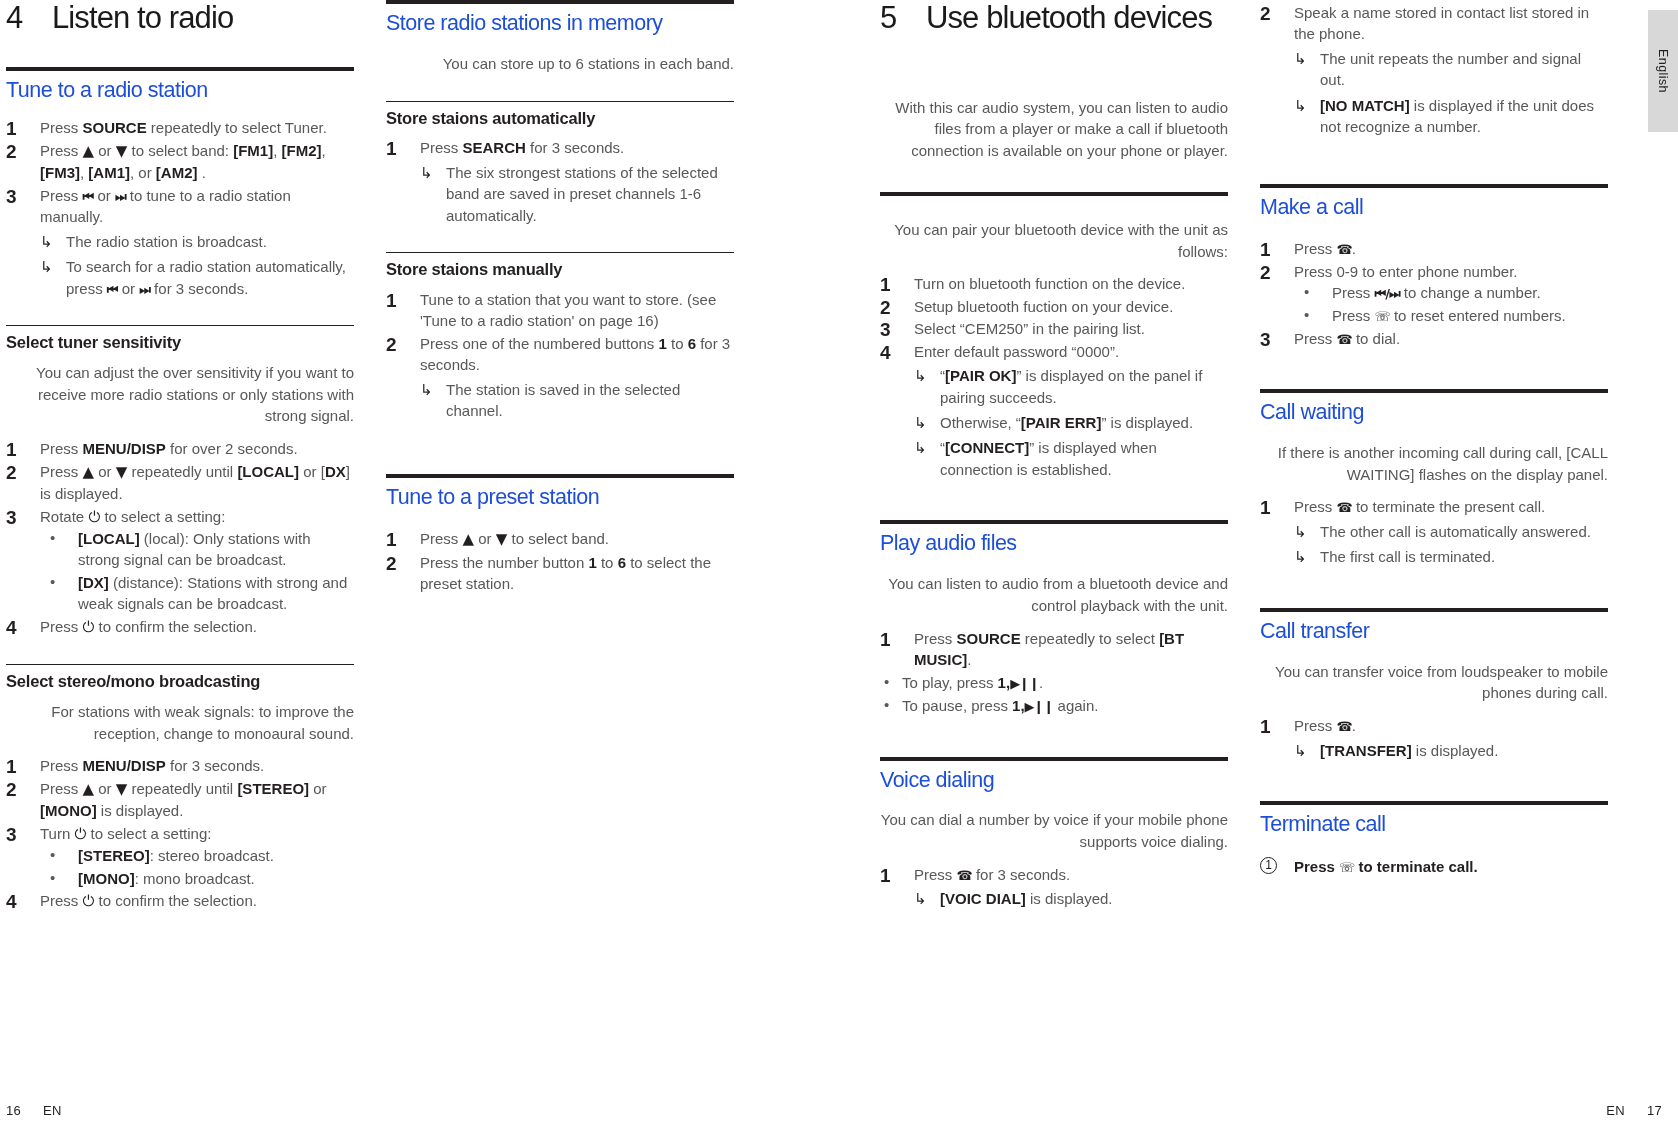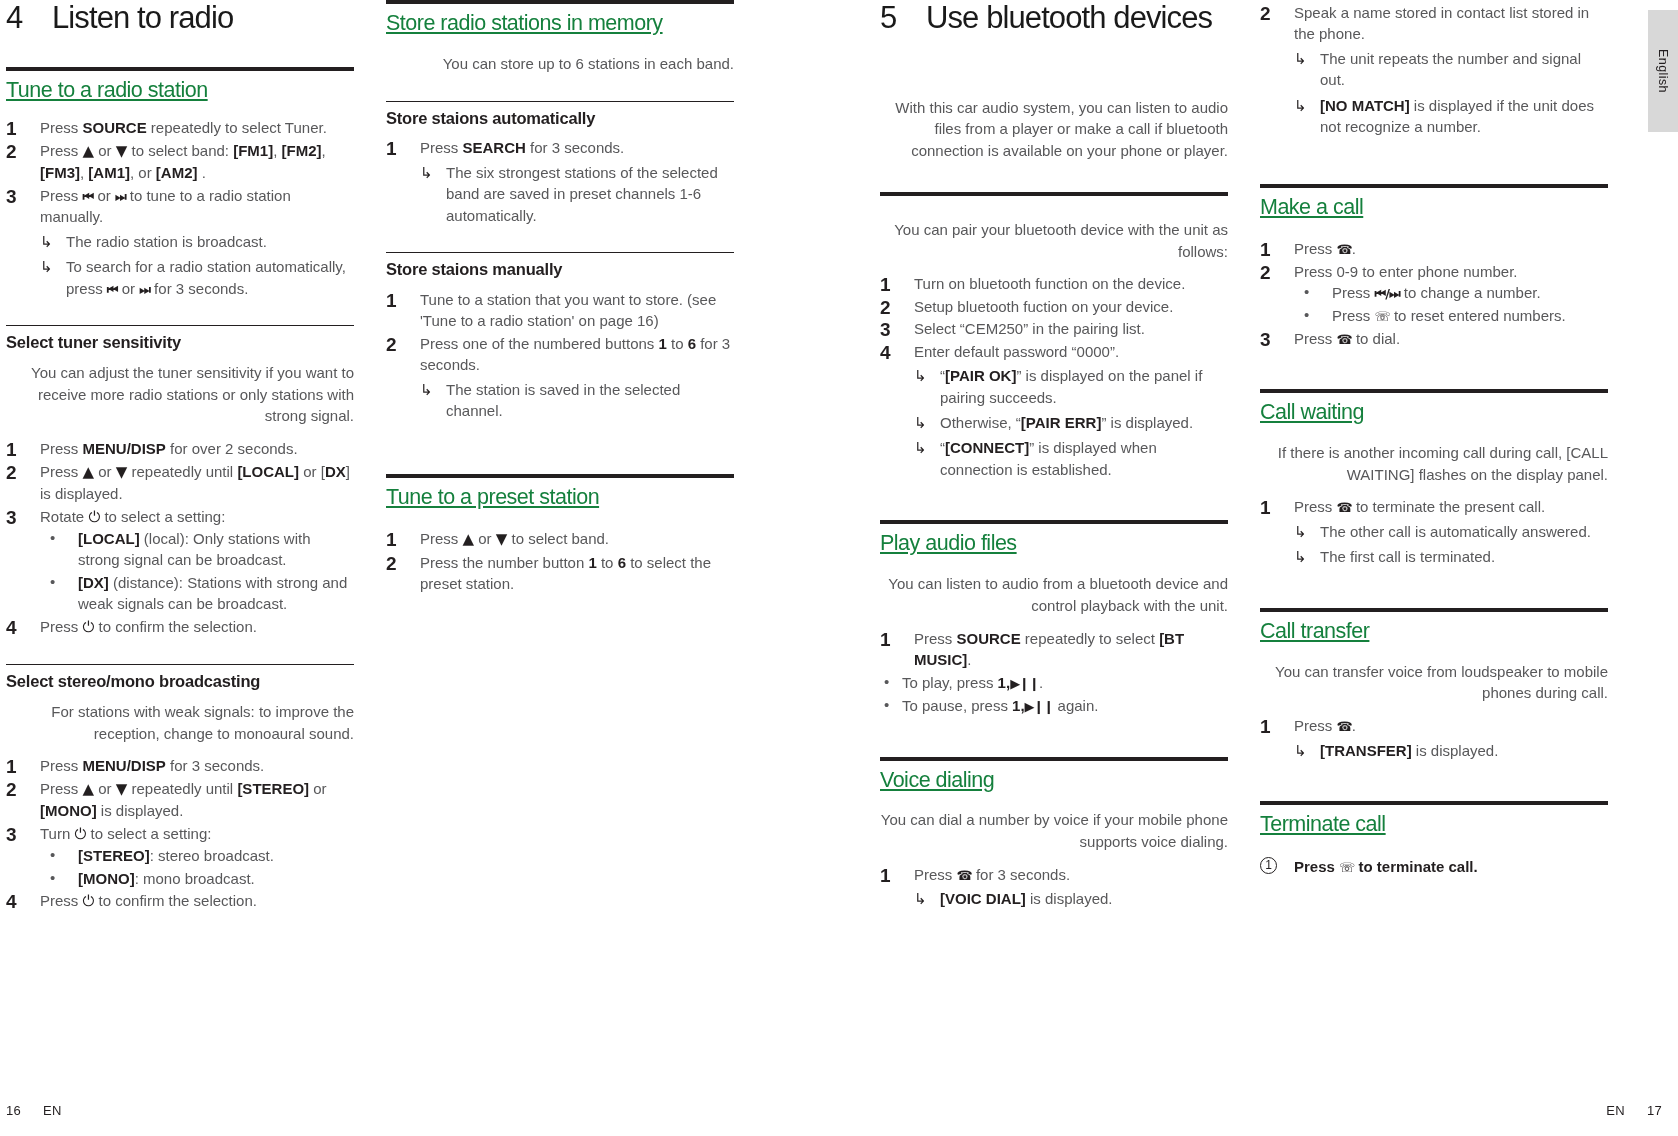--- a/index.html
+++ b/index.html
@@ -53,26 +53,25 @@
 
   
   .sec {
     border-top: 4px solid #231f20;
     padding-top: 7px;
     margin-top: 30px;
   }
   .sec:first-child { margin-top: 0; }
   .sec-title {
     font-size: 21.5px;
-    color: #15803d;
+    color: #1d4ed8;
     font-weight: 400;
     letter-spacing: -0.5px;
     line-height: 1.2;
     margin: 0 0 14px 0;
-    text-decoration: underline;
   }
 
   
   .sub {
     border-top: 1px solid #231f20;
     padding-top: 7px;
     margin-top: 26px;
   }
   .sub-title {
     font-size: 16.5px;
@@ -232,21 +231,21 @@
             <ul class="results">
               <li><span class="arr">↳</span><span>The radio station is broadcast.</span></li>
               <li><span class="arr">↳</span><span>To search for a radio station automatically, press <span class="glyph-b">⏮</span> or <span class="glyph-b">⏭</span> for 3 seconds.</span></li>
             </ul>
           </li>
         </ol>
       </div>
 
       <div class="sub">
         <h3 class="sub-title">Select tuner sensitivity</h3>
-        <p class="body">You can adjust the tuner sensitivity if you want to receive more radio stations or only stations with strong signal.</p>
+        <p class="body">You can adjust the over sensitivity if you want to receive more radio stations or only stations with strong signal.</p>
         <ol class="steps">
           <li>
             <span class="num">1</span>
             <span><span>Press </span><b>MENU/DISP</b><span> for over 2 seconds.</span></span>
           </li>
           <li>
             <span class="num">2</span>
             <span>Press <span class="glyph">▲</span> or <span class="glyph">▼</span> repeatedly until <b>[LOCAL]</b> or [<b>DX</b>] is displayed.</span>
           </li>
           <li>

